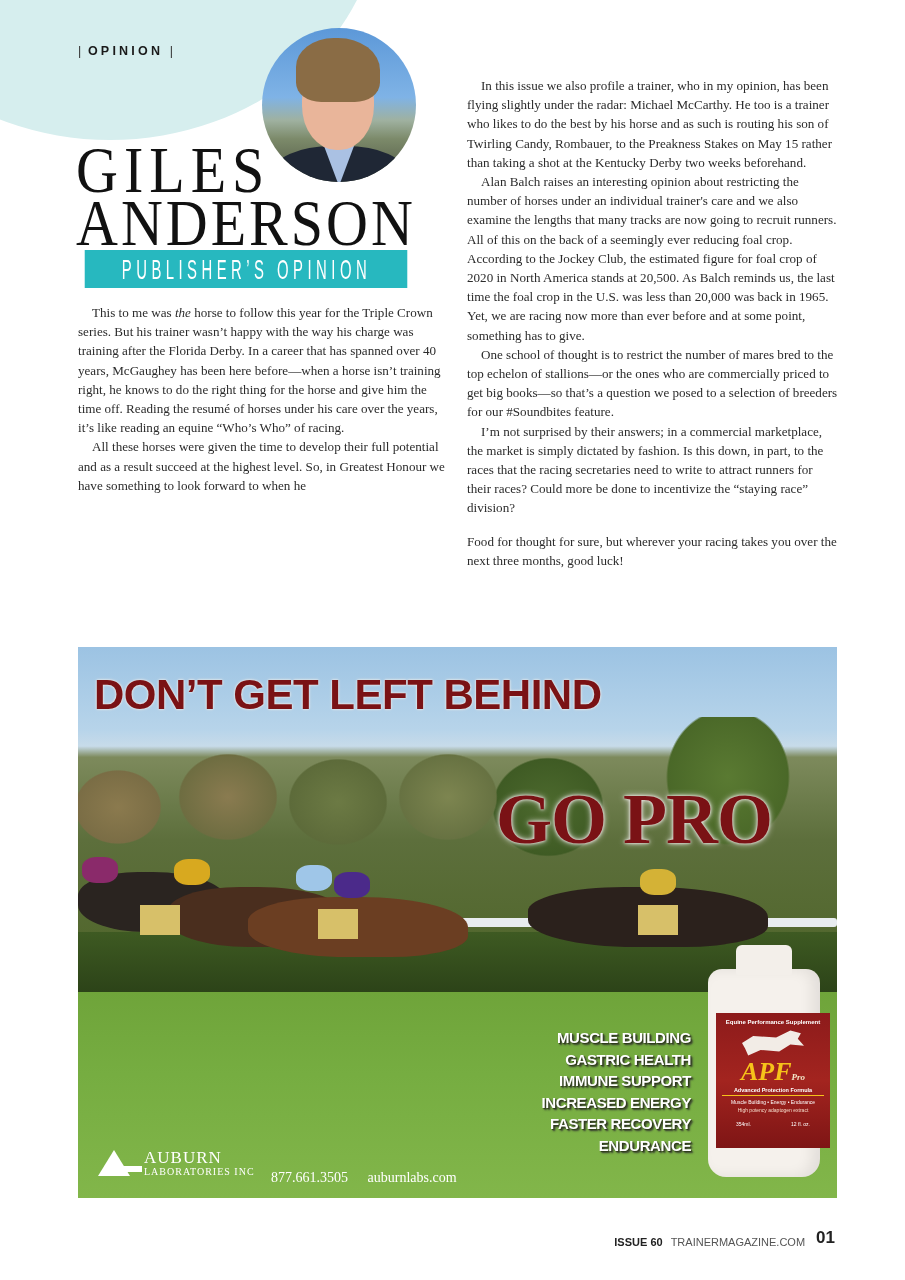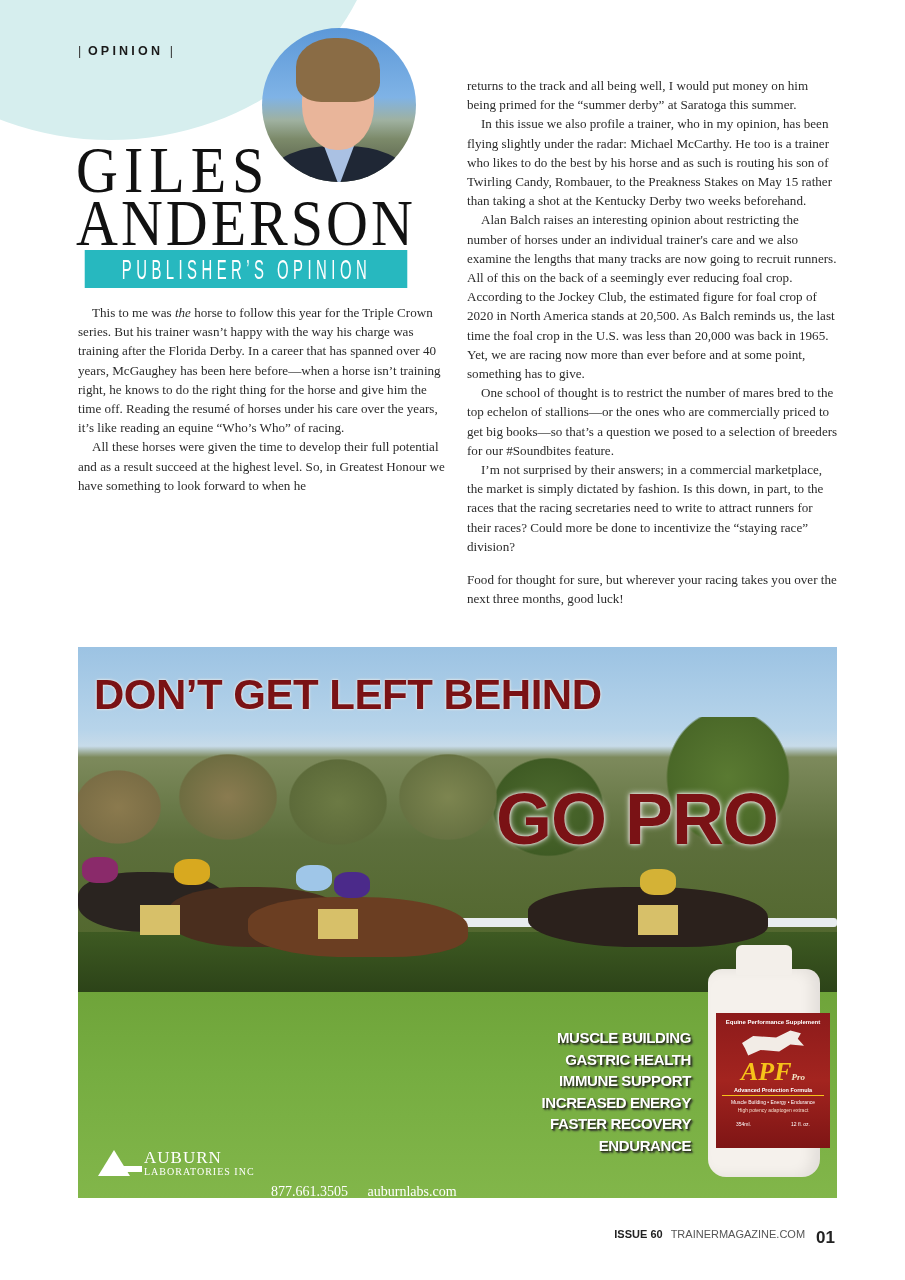--- a/index.html
+++ b/index.html
@@ -98,21 +98,21 @@
   .h4 { left: 450px; top: 240px; width: 240px; background: #2b211c; }
   .saddle { position: absolute; width: 40px; height: 30px; background: #d7c069; }
   .jockey { position: absolute; width: 36px; height: 26px; border-radius: 40%; }
 
   .ad-headline {
     position: absolute; left: 16px; top: 24px; font-family: "Liberation Sans", "DejaVu Sans", sans-serif;
     font-weight: bold; font-size: 42px; color: #7a1215; letter-spacing: -0.5px;
     text-shadow: 0 0 3px #e9e4e0, 0 0 2px #fff;
   }
   .ad-gopro {
-    position: absolute; left: 418px; top: 136px; font-family: Liberation Sans, sans-serif;
+    position: absolute; left: 418px; top: 136px; font-family: Liberation Serif, serif;
     font-weight: bold; font-size: 72px; color: #7a1215; letter-spacing: -1px; line-height: 1;
     text-shadow: 0 0 6px #f0eaea, 0 0 3px #fff;
   }
   .benefits {
     position: absolute; right: 146px; top: 380px; text-align: right;
     font-family: "Liberation Sans", "DejaVu Sans", sans-serif; font-weight: bold; font-size: 15px;
     line-height: 21.5px; color: #ffffff; letter-spacing: -0.4px;
     text-shadow: 1px 1px 1px #2d3a18, 2px 2px 2px #333;
   }
   .bottle {
@@ -155,27 +155,27 @@
     content: ""; position: absolute; left: 0; top: 0; width: 32px; height: 26px; background: #fff;
     clip-path: polygon(50% 0, 100% 100%, 0 100%);
   }
   .ad-brand .logo-icon::after {
     content: ""; position: absolute; left: 18px; top: 16px; width: 26px; height: 6px; background: #fff;
   }
   .ad-brand .brand-text { margin-left: 4px; font-family: "Liberation Serif", "DejaVu Serif", serif; line-height: 1; }
   .brand-text .b1 { font-size: 17px; letter-spacing: 1px; }
   .brand-text .b2 { font-size: 10px; letter-spacing: 1px; margin-top: 1px; }
   .ad-contact {
-    position: absolute; left: 193px; top: 537px; font-family: "Liberation Serif", "DejaVu Serif", serif;
+    position: absolute; left: 193px; top: 523px; font-family: "Liberation Serif", "DejaVu Serif", serif;
     font-size: 14px; color: #fff; word-spacing: 2px;
   }
   .ad-contact span + span { margin-left: 14px; }
 
   .footer {
-    position: absolute; right: 70px; top: 1228px; display: flex; align-items: flex-start;
+    position: absolute; right: 70px; top: 1228px; display: flex; align-items: flex-end;
     font-family: "Liberation Sans", "DejaVu Sans", sans-serif; color: #222; margin-left: 45px;
   }
   .footer .issue { font-size: 11px; font-weight: bold; }
   .footer .site { font-size: 11px; color: #555; margin-left: 8px; }
   .footer .page { font-size: 17px; font-weight: bold; margin-left: 11px; }
 </style>
 </head>
 <body>
 
 <div class="bg-blob"></div>
@@ -199,21 +199,20 @@
 <div class="kicker">
   <span>PUBLISHER’S OPINION</span>
 </div>
 
 <div class="col col-left">
   <p><span>This to me was </span><em>the</em><span> horse to follow this year for the Triple Crown series. But his trainer wasn’t happy with the way his charge was training after the Florida Derby. In a career that has spanned over 40 years, McGaughey has been here before—when a horse isn’t training right, he knows to do the right thing for the horse and give him the time off. Reading the resumé of horses under his care over the years, it’s like reading an equine “Who’s Who” of racing.</span></p>
   <p>All these horses were given the time to develop their full potential and as a result succeed at the highest level. So, in Greatest Honour we have something to look forward to when he</p>
 </div>
 
 <div class="col col-right">
-  <p class="noindent">returns to the track and all being well, I would put money on him being primed for the “summer derby” at Saratoga this summer.</p>
   <p>In this issue we also profile a trainer, who in my opinion, has been flying slightly under the radar: Michael McCarthy. He too is a trainer who likes to do the best by his horse and as such is routing his son of Twirling Candy, Rombauer, to the Preakness Stakes on May 15 rather than taking a shot at the Kentucky Derby two weeks beforehand.</p>
   <p>Alan Balch raises an interesting opinion about restricting the number of horses under an individual trainer's care and we also examine the lengths that many tracks are now going to recruit runners. All of this on the back of a seemingly ever reducing foal crop. According to the Jockey Club, the estimated figure for foal crop of 2020 in North America stands at 20,500. As Balch reminds us, the last time the foal crop in the U.S. was less than 20,000 was back in 1965. Yet, we are racing now more than ever before and at some point, something has to give.</p>
   <p>One school of thought is to restrict the number of mares bred to the top echelon of stallions—or the ones who are commercially priced to get big books—so that’s a question we posed to a selection of breeders for our #Soundbites feature.</p>
   <p>I’m not surprised by their answers; in a commercial marketplace, the market is simply dictated by fashion. Is this down, in part, to the races that the racing secretaries need to write to attract runners for their races? Could more be done to incentivize the “staying race” division?</p>
   <p class="noindent gap">Food for thought for sure, but wherever your racing takes you over the next three months, good luck!</p>
 </div>
 
 <div class="ad">
   <div class="trees"></div>
   <div class="hedge"></div>

